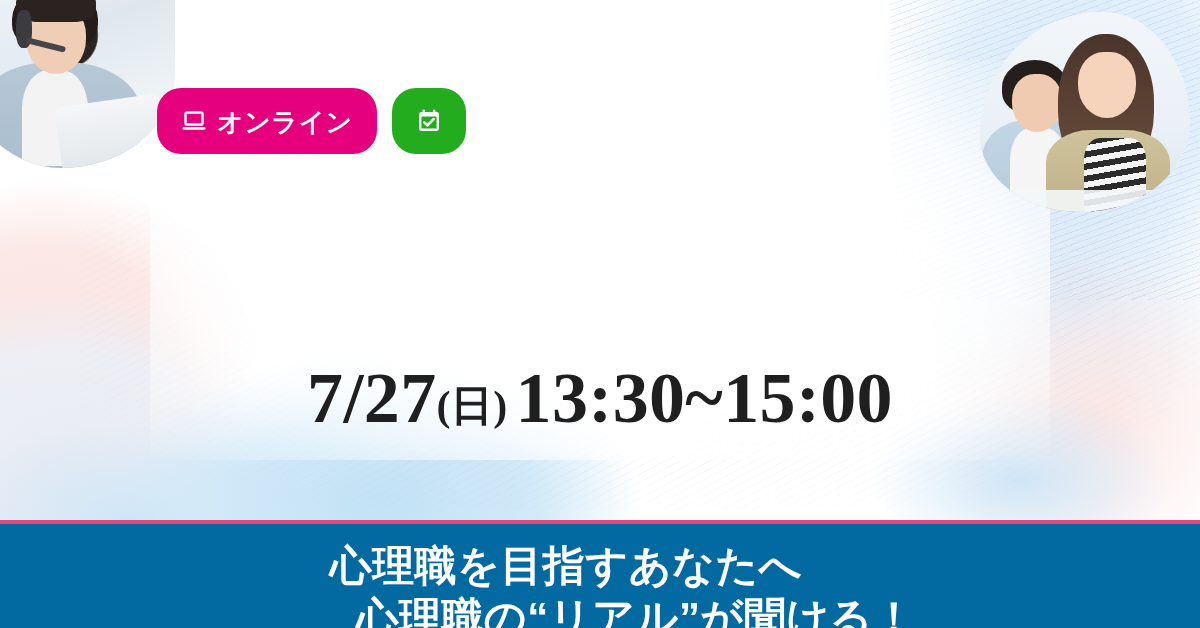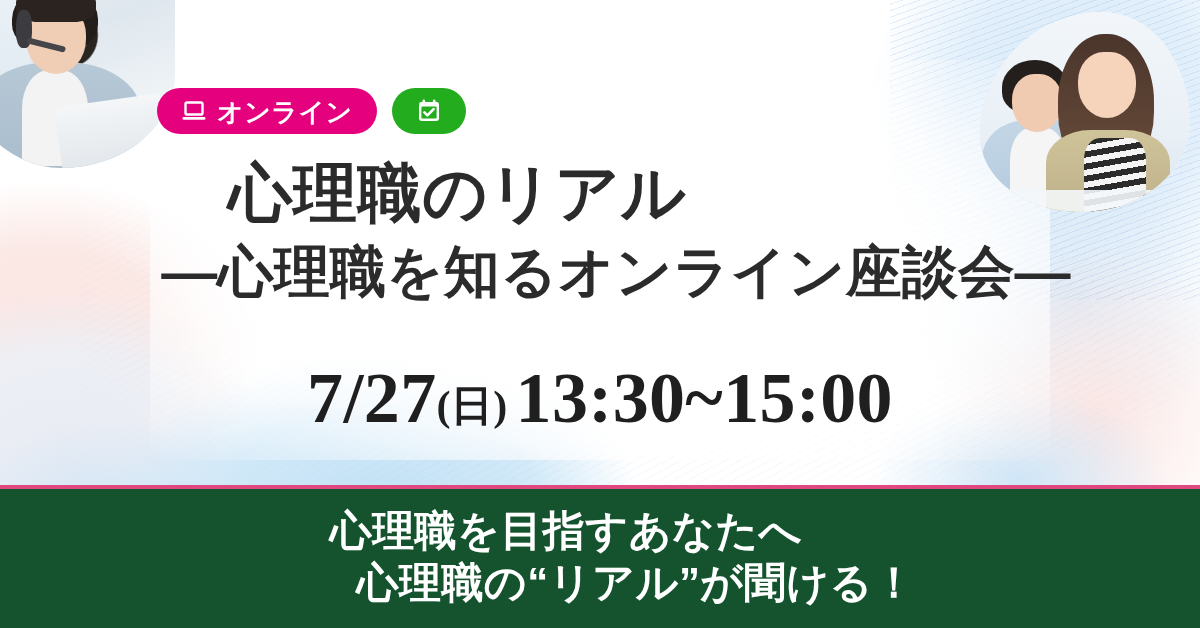--- a/index.html
+++ b/index.html
@@ -99,21 +99,21 @@
   .pr-w-face{position:absolute;left:98px;top:40px;width:58px;height:66px;border-radius:46% 46% 52% 52%;background:#f6d4bc;}
   .pr-w-body{position:absolute;left:66px;top:118px;width:124px;height:90px;border-radius:36% 36% 8% 8%;background:linear-gradient(180deg,#cfc39a,#bdb089);}
   .pr-w-stripe{position:absolute;left:104px;top:126px;width:62px;height:82px;border-radius:26% 26% 6% 6%;
     background:repeating-linear-gradient(-10deg,#2b2b2b 0px,#2b2b2b 6px,#f4f4f4 6px,#f4f4f4 12px);}
   .pr-desk{position:absolute;left:0;bottom:0;width:210px;height:22px;background:#f4f7fa;opacity:.9;}
 
   
   .badges{position:absolute;left:157px;top:88px;display:flex;gap:15px;align-items:center;z-index:6;}
   .badge{
     display:flex;align-items:center;gap:10px;
-    height:46px;padding:0 24px;border-radius:24px;
+    height:46px;padding:10px 24px;border-radius:24px;
     color:#fff;font-weight:700;font-size:26px;letter-spacing:.02em;
     white-space:nowrap;line-height:1;
   }
   .badge-online{background:#e5007e;}
   .badge-reserve{background:#22ac1e;}
   .badge-icon{display:inline-block;width:26px;height:26px;flex:0 0 26px;}
   .badge-icon svg{display:block;width:26px;height:26px;}
   .badge-label{transform:translateY(1px);}
 
   
@@ -129,22 +129,22 @@
   .datetime{
     position:absolute;left:0;top:362px;width:1200px;text-align:center;z-index:5;
     font-family:"Liberation Serif","DejaVu Serif",serif;
     font-weight:700;color:#1f1f1f;font-size:72px;line-height:1;letter-spacing:.005em;
   }
   .datetime .dow{font-size:42px;vertical-align:2px;}
   .datetime .time{margin-left:8px;}
 
   
   .footer-band{
-    position:absolute;left:0;bottom:0;width:1200px;height:143px;
-    background:#14532d;z-index:7;
+    position:absolute;left:0;bottom:0;width:1200px;height:108px;
+    background:#0369a1;z-index:7;
   }
   .footer-band::before{
     content:"";position:absolute;left:0;top:0;width:1200px;height:4px;background:#e0497f;
   }
   .footer-inner{
     position:absolute;left:0;top:0;width:1200px;height:143px;
     display:flex;flex-direction:column;justify-content:center;
     color:#ffffff;font-weight:700;font-size:42px;line-height:1.22;
     letter-spacing:.01em;
   }
@@ -212,24 +212,20 @@
           <rect x="6.5" y="1.5" width="2.6" height="5" rx="1.3" fill="#ffffff"></rect>
           <rect x="16.9" y="1.5" width="2.6" height="5" rx="1.3" fill="#ffffff"></rect>
           <rect x="3" y="4" width="20" height="19" rx="2.4" fill="#ffffff"></rect>
           <rect x="5.4" y="8.6" width="15.2" height="12" rx="1.2" fill="#22ac1e"></rect>
           <path d="M8.4 14.3 L11.4 17.3 L17.6 11.1" fill="none" stroke="#ffffff" stroke-width="2.6" stroke-linecap="round" stroke-linejoin="round"></path>
         </svg>
       </span>
     </div>
   </div>
 
-  <div class="headline">
-    <div class="title-main">心理職のリアル</div>
-    <div class="title-sub">―心理職を知るオンライン座談会―</div>
-  </div>
 
   <div class="datetime">
     <span>7/27</span><span class="dow">(日)</span><span class="time">13:30~15:00</span>
   </div>
 
   <div class="footer-band">
     <div class="footer-inner">
       <span class="fline fline-1">心理職を目指すあなたへ</span>
       <span class="fline fline-2">心理職の“リアル”が聞ける！</span>
     </div>

